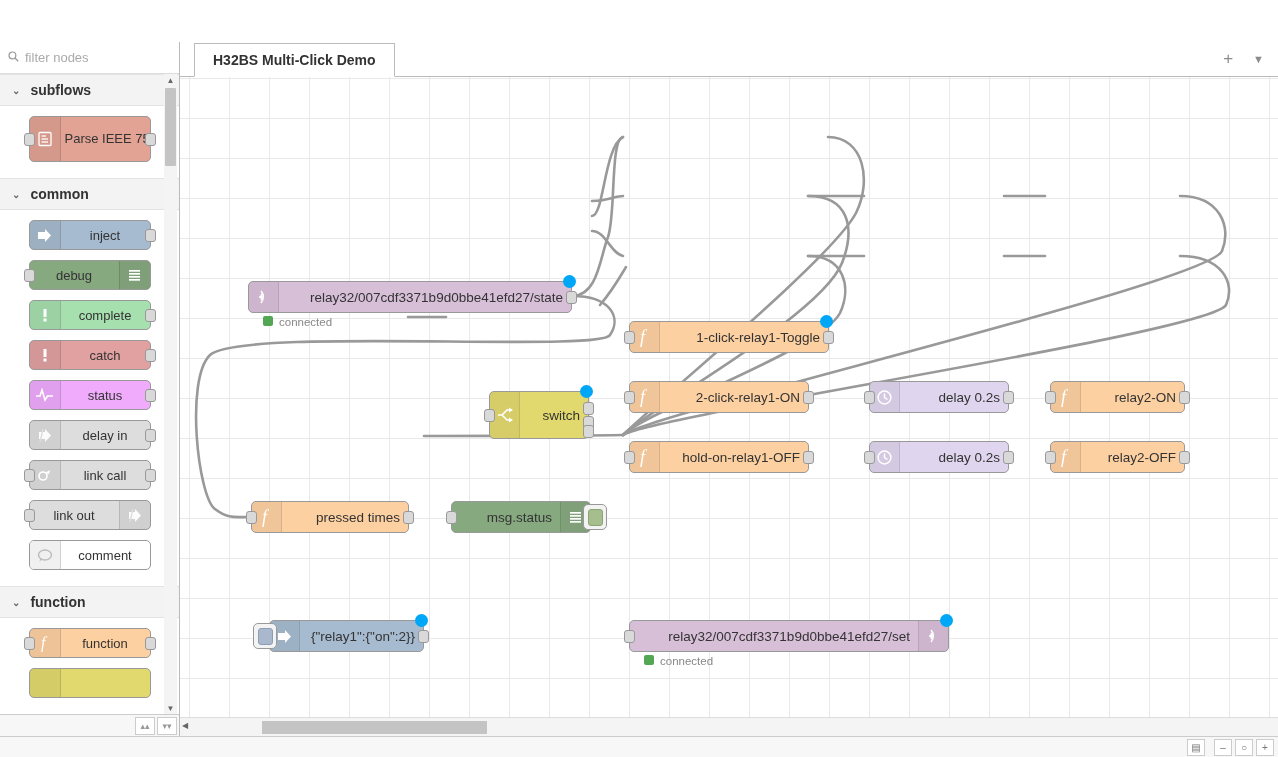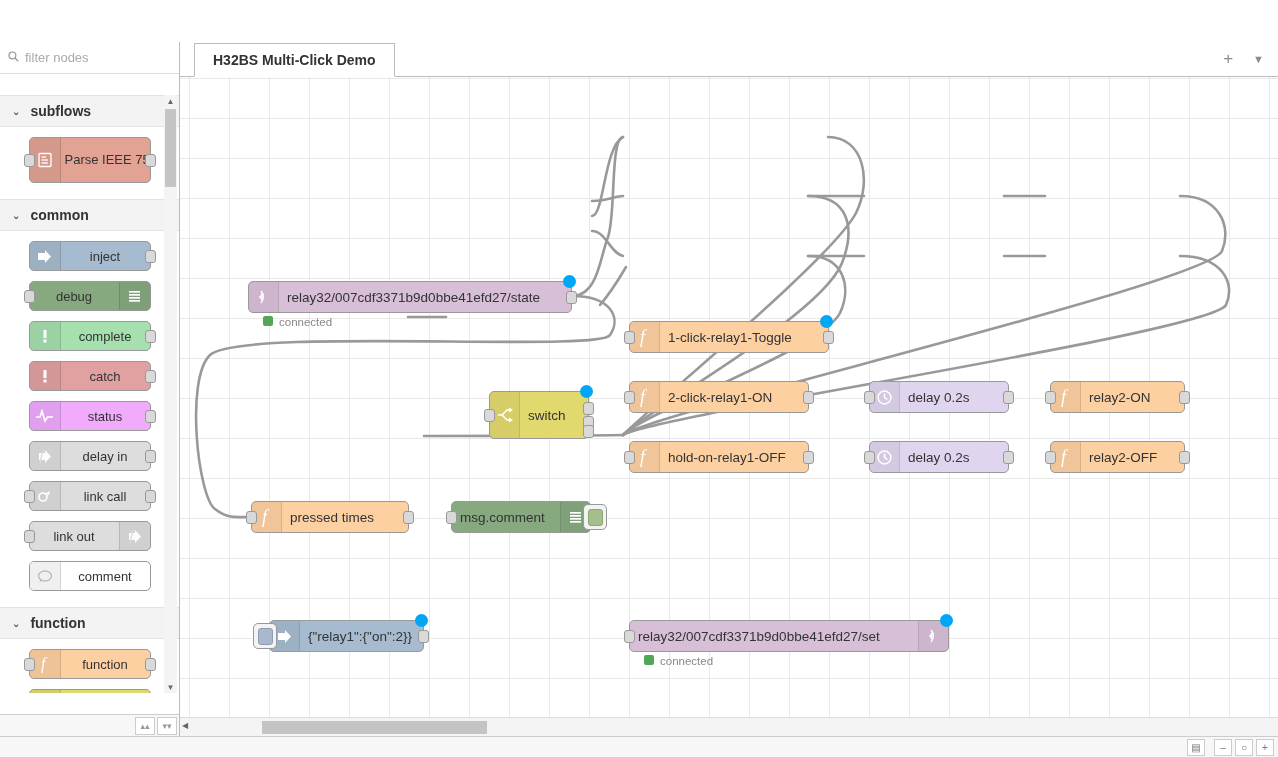--- a/index.html
+++ b/index.html
@@ -18,21 +18,21 @@
   }
   .logo-mark { margin-left: 24px; width: 46px; height: 26px; }
   .logo-text {
     color: #fff; font-size: 19px; margin-left: 8px; letter-spacing: .1px;
   }
 
   
   .palette {
     position: absolute; top: 42px; left: 0; width: 180px; height: 694px;
     background: #fff; border-right: 1px solid #bbb;
-    display: flex; flex-direction: column; gap: 21px;
+    display: flex; flex-direction: column;
   }
   .palette-search {
     height: 32px; border-bottom: 1px solid #ddd;
     display: flex; align-items: center; padding: 0 8px; flex: 0 0 auto;
     background: #fff;
   }
   .palette-search .sicon { color: #999; font-size: 11px; margin-right: 6px; }
   .palette-search input {
     border: 0; outline: 0; font-size: 13px; color: #333;
     font-family: "Liberation Sans", sans-serif; width: 140px; background: transparent;
@@ -151,21 +151,21 @@
     width: 30px; height: 100%; flex: 0 0 30px;
     border-right: 1px solid rgba(0,0,0,.1); border-radius: 4px 0 0 4px;
     background: rgba(0,0,0,.05);
     display: flex; align-items: center; justify-content: center;
     color: #fff; font-size: 16px;
   }
   .fnode .nicon.right {
     order: 3; border-right: 0; border-left: 1px solid rgba(0,0,0,.1);
     border-radius: 0 4px 4px 0;
   }
-  .fnode .nlabel { flex: 1 1 auto; text-align: left; padding: 0 8px; white-space: nowrap; }
+  .fnode .nlabel { flex: 1 1 auto; text-align: right; padding: 0 8px; white-space: nowrap; }
   .fnode .nlabel.italic { }
 
   .fport {
     position: absolute; width: 11px; height: 13px; top: 50%; margin-top: -6px;
     background: #d9d9d9; border: 1px solid #999; border-radius: 3px;
   }
   .fport.in { left: -6px; }
   .fport.out { right: -6px; }
 
   .changed-dot {
@@ -580,21 +580,21 @@
           <svg width="14" height="20" viewBox="0 0 14 20">
             <text x="2" y="16" font-family="Liberation Serif, serif" font-style="italic" font-size="18" fill="#fff">f</text>
           </svg>
         </span>
         <span class="nlabel italic">pressed times</span>
         <span class="fport out"></span>
       </div>
 
       <div class="fnode" style="left:271px; top:424px; width:140px; background:#87a980">
         <span class="fport in"></span>
-        <span class="nlabel">msg.comment</span>
+        <span class="nlabel">msg.status</span>
         <span class="nicon right">
           <svg width="15" height="15" viewBox="0 0 15 15">
             <rect x="2" y="2" width="11" height="1.7" fill="#fff"></rect>
             <rect x="2" y="5" width="11" height="1.7" fill="#fff"></rect>
             <rect x="2" y="8" width="11" height="1.7" fill="#fff"></rect>
             <rect x="2" y="11" width="11" height="1.7" fill="#fff"></rect>
           </svg>
         </span>
         <span class="dbg-btn">
           <i></i>

